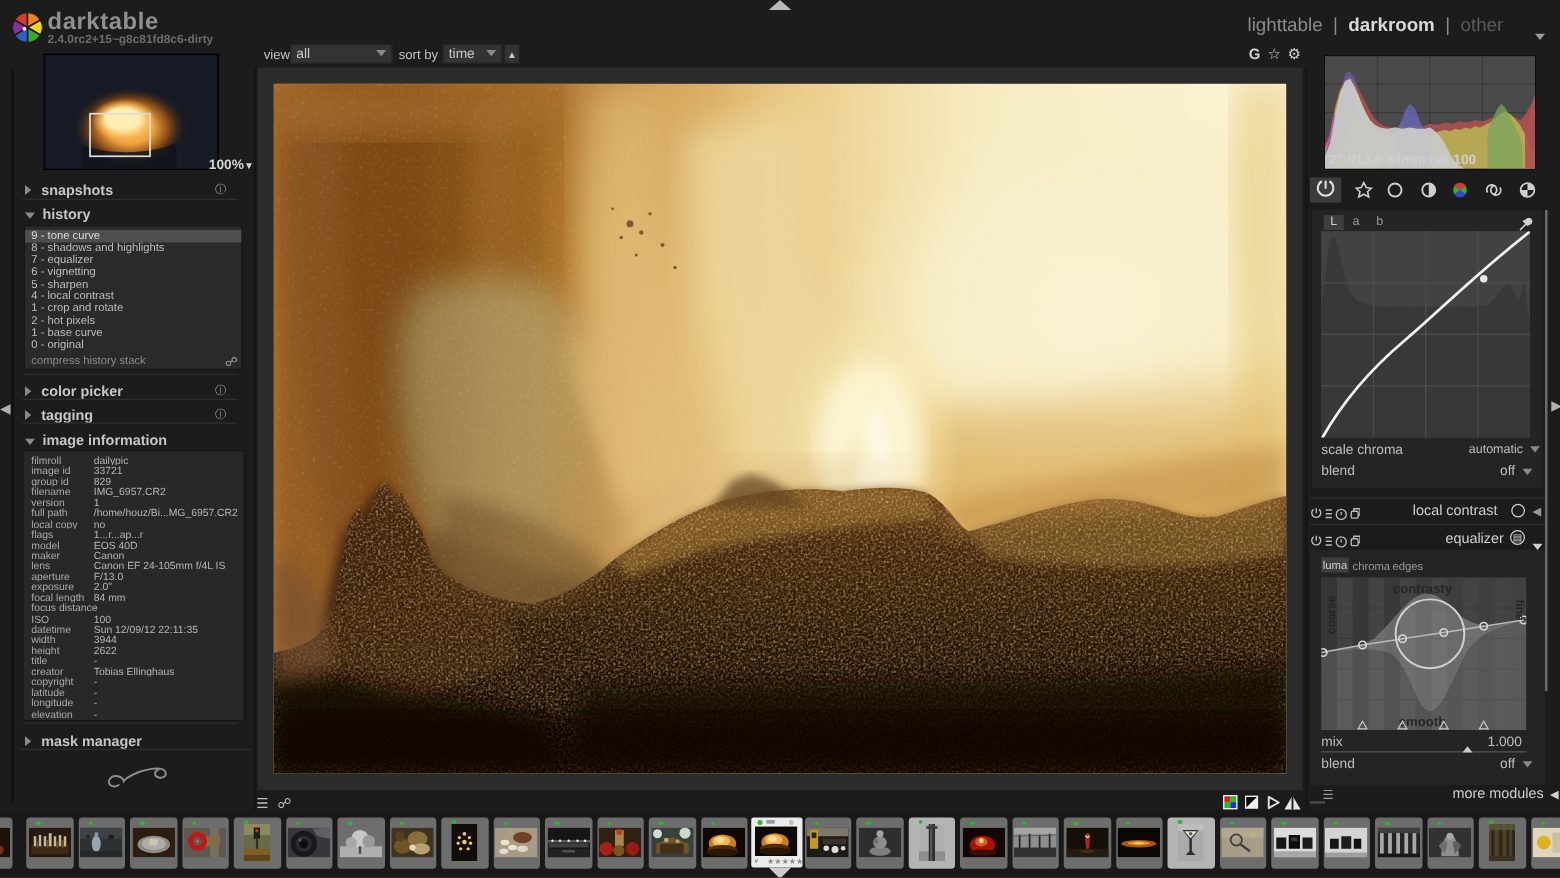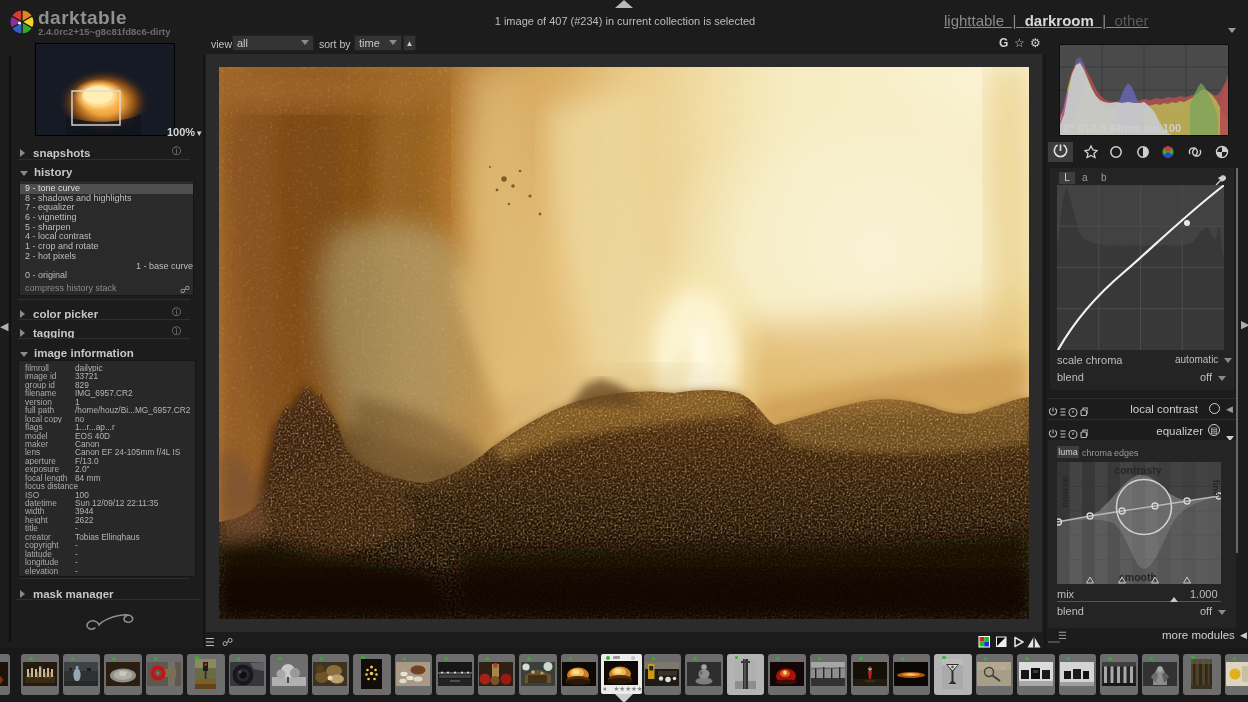--- a/index.html
+++ b/index.html
@@ -12,39 +12,38 @@
 .il { display:inline-block; width:56px; padding-left:6px; color:#ababab; }
 #infobox div { white-space:nowrap; height:8.45px; overflow:hidden; }
 </style>
 </head>
 <body>
 <div id="stage">
 
 <div class="abs" style="left:610px;top:0px;width:28px;height:9px;text-align:center;">
   <div style="margin:0 auto;width:0;height:0;border-bottom:8px solid #b8b8b8;border-left:9px solid transparent;border-right:9px solid transparent;"></div>
 </div>
-<div class="abs" style="left:360px;top:15px;width:530px;text-align:center;color:#bdbdbd;font-size:11px;">1 image of 407 (#234) in current collection is selected</div>
 
 <div class="abs" id="logo" style="left:10px;top:10px;width:24px;height:24px;">
 <svg width="24" height="24" viewBox="-12 -12 24 24">
 <g stroke="#1c1c1c" stroke-width="1.2">
 <path d="M0,0 L-6,-10.4 A12,12 0 0,1 6,-10.4 Z" fill="#d93a2b" transform="rotate(-30)"></path>
 <path d="M0,0 L-6,-10.4 A12,12 0 0,1 6,-10.4 Z" fill="#e8821e" transform="rotate(30)"></path>
 <path d="M0,0 L-6,-10.4 A12,12 0 0,1 6,-10.4 Z" fill="#f5d327" transform="rotate(90)"></path>
 <path d="M0,0 L-6,-10.4 A12,12 0 0,1 6,-10.4 Z" fill="#37a82c" transform="rotate(150)"></path>
 <path d="M0,0 L-6,-10.4 A12,12 0 0,1 6,-10.4 Z" fill="#2b62c4" transform="rotate(210)"></path>
 <path d="M0,0 L-6,-10.4 A12,12 0 0,1 6,-10.4 Z" fill="#8c2f9e" transform="rotate(270)"></path>
 </g>
 <circle cx="-2.5" cy="1" r="1.6" fill="#efefef"></circle>
 </svg>
 </div>
 <div class="abs" style="left:38px;top:7px;color:#909090;font-size:19px;font-weight:bold;letter-spacing:0.5px;">darktable</div>
 <div class="abs" style="left:38px;top:26px;color:#6d6d6d;font-size:9.5px;font-weight:bold;">2.4.0rc2+15~g8c81fd8c6-dirty</div>
 
-<div class="abs" style="left:944px;top:12px;font-size:15px;color:#8b8b8b;text-decoration:underline;">lighttable&nbsp; | &nbsp;<span style="color:#d8d8d8;font-weight:bold;">darkroom</span>&nbsp; | &nbsp;<span style="color:#5a5a5a;">other</span></div>
+<div class="abs" style="left:998px;top:12px;font-size:15px;color:#8b8b8b;">lighttable&nbsp; | &nbsp;<span style="color:#d8d8d8;font-weight:bold;">darkroom</span>&nbsp; | &nbsp;<span style="color:#5a5a5a;">other</span></div>
 <div class="abs" style="left:1228px;top:19px;"><span class="tri-d" style="border-top-color:#9a9a9a;"></span></div>
 
 <div id="leftpanel" class="abs" style="left:0;top:0;width:204px;height:648px;"></div>
 
 <div class="abs" style="left:35px;top:43px;width:140px;height:93px;background:#0c0e12;border:1px solid #000;overflow:hidden;">
   <svg width="138" height="91" viewBox="0 0 138 91">
     <defs>
       <radialGradient id="navglow" cx="50%" cy="50%" r="50%">
         <stop offset="0%" stop-color="#ffce74"></stop>
         <stop offset="40%" stop-color="#f0a23c"></stop>
@@ -74,21 +73,21 @@
 <div class="abs" style="left:20px;top:162px;"><span class="tri-d"></span><span style="color:#c6c6c6;font-size:11.5px;font-weight:bold;margin-left:6px;">history</span></div>
 <div class="abs" id="histbox" style="left:19px;top:180px;width:175px;height:116px;background:#2a2a2a;border:1px solid #161616;color:#bdbdbd;font-size:9px;line-height:9.7px;">
   <div style="background:#4e4e4e;color:#dcdcdc;padding-left:5px;margin-top:3px;height:9.7px;">9 - tone curve</div>
   <div style="padding-left:5px;height:9.7px;">8 - shadows and highlights</div>
   <div style="padding-left:5px;height:9.7px;">7 - equalizer</div>
   <div style="padding-left:5px;height:9.7px;">6 - vignetting</div>
   <div style="padding-left:5px;height:9.7px;">5 - sharpen</div>
   <div style="padding-left:5px;height:9.7px;">4 - local contrast</div>
   <div style="padding-left:5px;height:9.7px;">1 - crop and rotate</div>
   <div style="padding-left:5px;height:9.7px;">2 - hot pixels</div>
-  <div style="padding-left:5px;height:9.7px;text-align:right;">1 - base curve</div>
+  <div style="padding-left:5px;height:9.7px;">1 - base curve</div>
   <div style="padding-left:5px;height:9.7px;">0 - original</div>
   <div style="padding-left:5px;margin-top:3px;color:#8a8a8a;">compress history stack</div>
 </div>
 <div class="abs" style="left:180px;top:284px;color:#a8a8a8;font-size:10px;">☍</div>
 <div class="abs" style="left:18px;top:299px;width:172px;height:1px;background:#2e2e2e;"></div>
 
 <div class="abs" style="left:20px;top:304px;"><span class="tri-r"></span><span style="color:#c6c6c6;font-size:11.5px;font-weight:bold;margin-left:8px;">color picker</span></div>
 <div class="abs" style="left:172px;top:306px;color:#9a9a9a;font-size:9px;">ⓘ</div>
 <div class="abs" style="left:18px;top:319px;width:172px;height:1px;background:#2e2e2e;"></div>
 <div class="abs" style="left:20px;top:323px;"><span class="tri-r"></span><span style="color:#c6c6c6;font-size:11.5px;font-weight:bold;margin-left:8px;">tagging</span></div>

